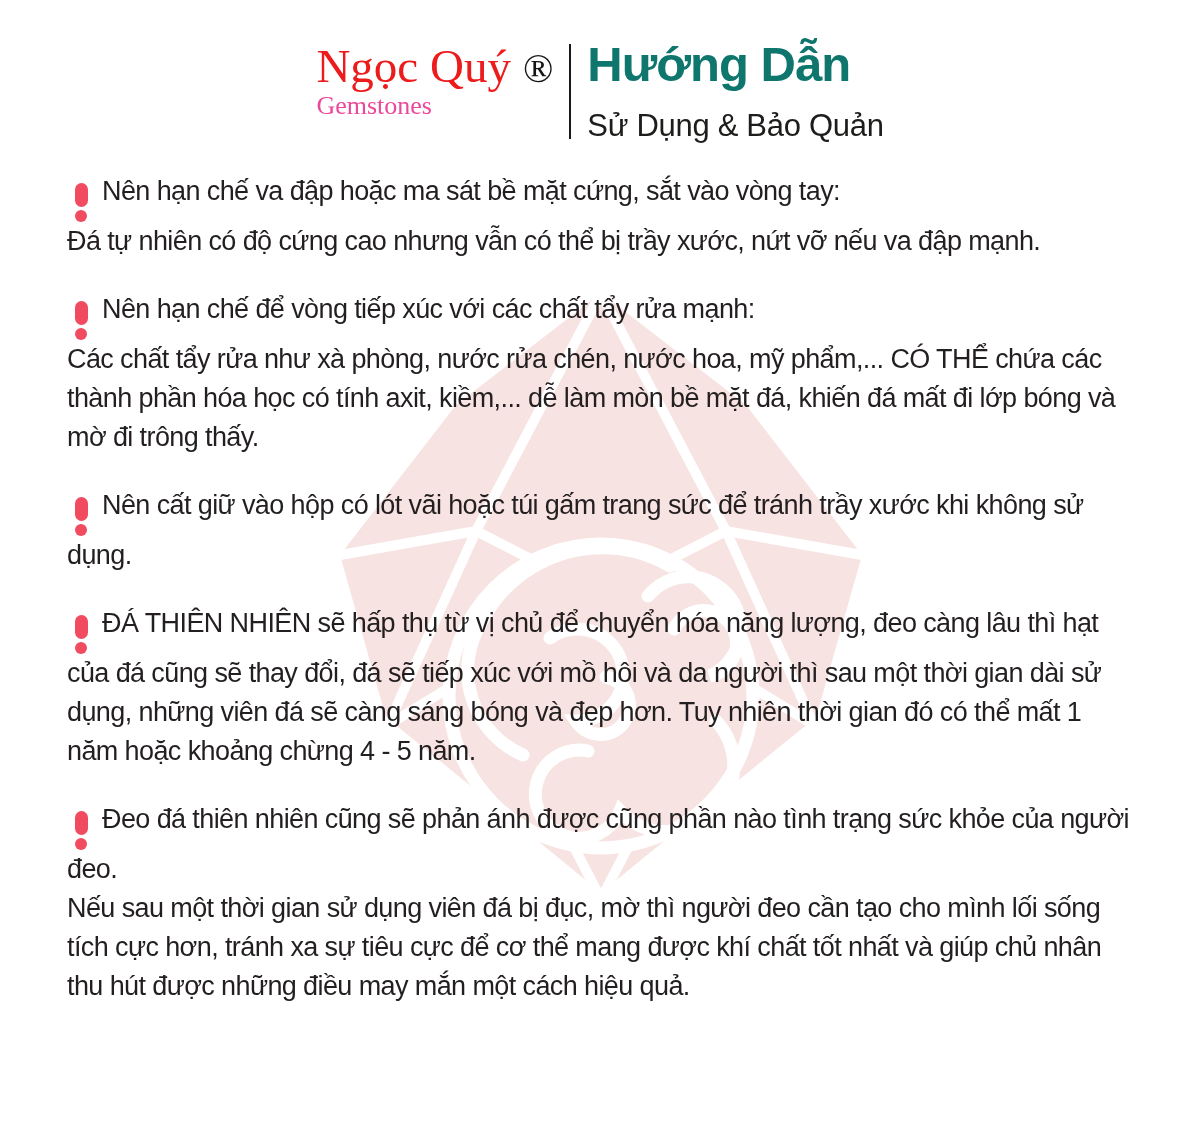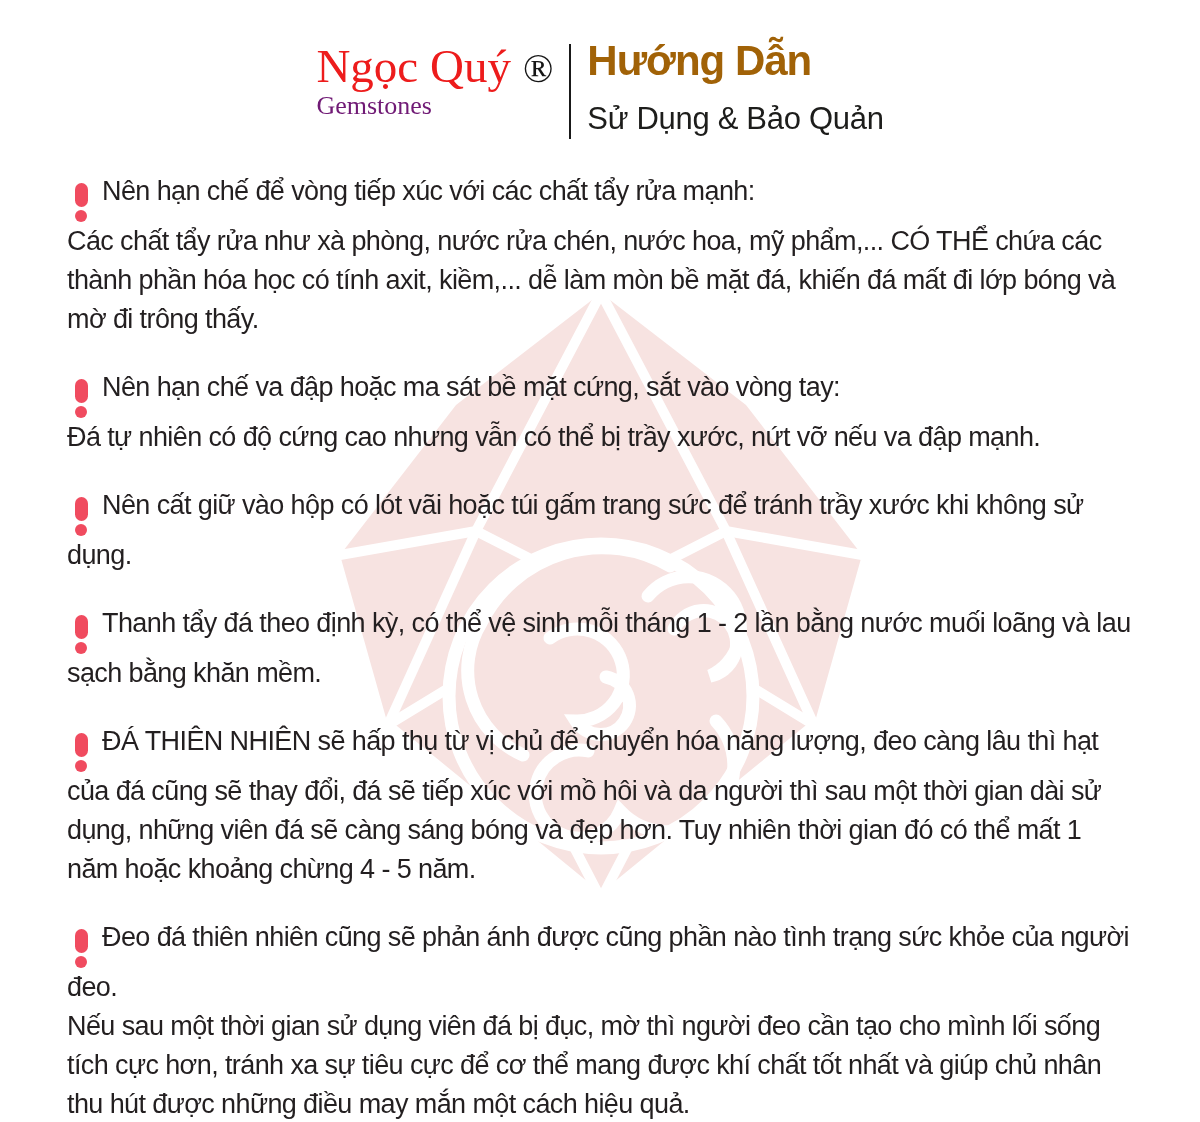--- a/index.html
+++ b/index.html
@@ -36,29 +36,29 @@
   }
   .brand-line{display:flex;align-items:baseline;gap:12px;}
   .brand-name{
     color:var(--brand-red,#ed1c1c);
     font-size:47px;line-height:1.05;letter-spacing:0;
   }
   .brand-reg{
     color:#151515;font-size:40px;line-height:1;
   }
   .brand-tagline{
-    color:#701a75;font-size:26px;line-height:1.1;margin-top:1px;
+    color:#ec4899;font-size:26px;line-height:1.1;margin-top:1px;
   }
   .header-divider{
     width:2px;height:95px;background:#191919;margin-top:10px;
   }
   .titles{padding-top:6px;}
   .doc-title{
-    font-size:42px;font-weight:bold;letter-spacing:-1px;
-    color:#a16207;line-height:1.0;
+    font-size:49px;font-weight:bold;letter-spacing:-1px;
+    color:#0f766e;line-height:1.0;
   }
   .doc-subtitle{
     font-size:31px;font-weight:normal;color:#1d1d1b;
     letter-spacing:-0.3px;margin-top:19px;
   }
   
   .content{
     position:absolute;top:172px;left:67px;width:1068px;z-index:1;
     font-size:27px;line-height:39px;letter-spacing:-0.6px;
   }
@@ -120,47 +120,40 @@
       <div class="doc-subtitle">Sử Dụng &amp; Bảo Quản</div>
     </div>
   </div>
 
   <div class="content">
 
     <p class="note">
       <span class="excl">
           <span class="excl-bar"></span>
           <span class="excl-dot"></span>
-        </span><span>Nên hạn chế để vòng tiếp xúc với các chất tẩy rửa mạnh:</span>
-      <span class="note-body">Các chất tẩy rửa như xà phòng, nước rửa chén, nước hoa, mỹ phẩm,... CÓ THỂ chứa các thành phần hóa học có tính axit, kiềm,... dễ làm mòn bề mặt đá, khiến đá mất đi lớp bóng và mờ đi trông thấy.</span>
+        </span><span>Nên hạn chế va đập hoặc ma sát bề mặt cứng, sắt vào vòng tay:</span>
+      <span class="note-body">Đá tự nhiên có độ cứng cao nhưng vẫn có thể bị trầy xước, nứt vỡ nếu va đập mạnh.</span>
     </p>
 
     <p class="note">
       <span class="excl">
           <span class="excl-bar"></span>
           <span class="excl-dot"></span>
-        </span><span>Nên hạn chế va đập hoặc ma sát bề mặt cứng, sắt vào vòng tay:</span>
-      <span class="note-body">Đá tự nhiên có độ cứng cao nhưng vẫn có thể bị trầy xước, nứt vỡ nếu va đập mạnh.</span>
+        </span><span>Nên hạn chế để vòng tiếp xúc với các chất tẩy rửa mạnh:</span>
+      <span class="note-body">Các chất tẩy rửa như xà phòng, nước rửa chén, nước hoa, mỹ phẩm,... CÓ THỂ chứa các thành phần hóa học có tính axit, kiềm,... dễ làm mòn bề mặt đá, khiến đá mất đi lớp bóng và mờ đi trông thấy.</span>
     </p>
 
     <p class="note">
       <span class="excl">
           <span class="excl-bar"></span>
           <span class="excl-dot"></span>
         </span><span>Nên cất giữ vào hộp có lót vãi hoặc túi gấm trang sức để tránh trầy xước khi không sử dụng.</span>
       <span class="note-body"></span>
     </p>
 
-    <p class="note">
-      <span class="excl">
-          <span class="excl-bar"></span>
-          <span class="excl-dot"></span>
-        </span><span>Thanh tẩy đá theo định kỳ, có thể vệ sinh mỗi tháng 1 - 2 lần bằng nước muối loãng và lau sạch bằng khăn mềm.</span>
-      <span class="note-body"></span>
-    </p>
 
     <p class="note">
       <span class="excl">
           <span class="excl-bar"></span>
           <span class="excl-dot"></span>
         </span><span>ĐÁ THIÊN NHIÊN sẽ hấp thụ từ vị chủ để chuyển hóa năng lượng, đeo càng lâu thì hạt của đá cũng sẽ thay đổi, đá sẽ tiếp xúc với mồ hôi và da người thì sau một thời gian dài sử dụng, những viên đá sẽ càng sáng bóng và đẹp hơn.  Tuy nhiên thời gian đó có thể mất 1 năm hoặc khoảng chừng 4 - 5 năm.</span>
       <span class="note-body"></span>
     </p>
 
     <p class="note">

